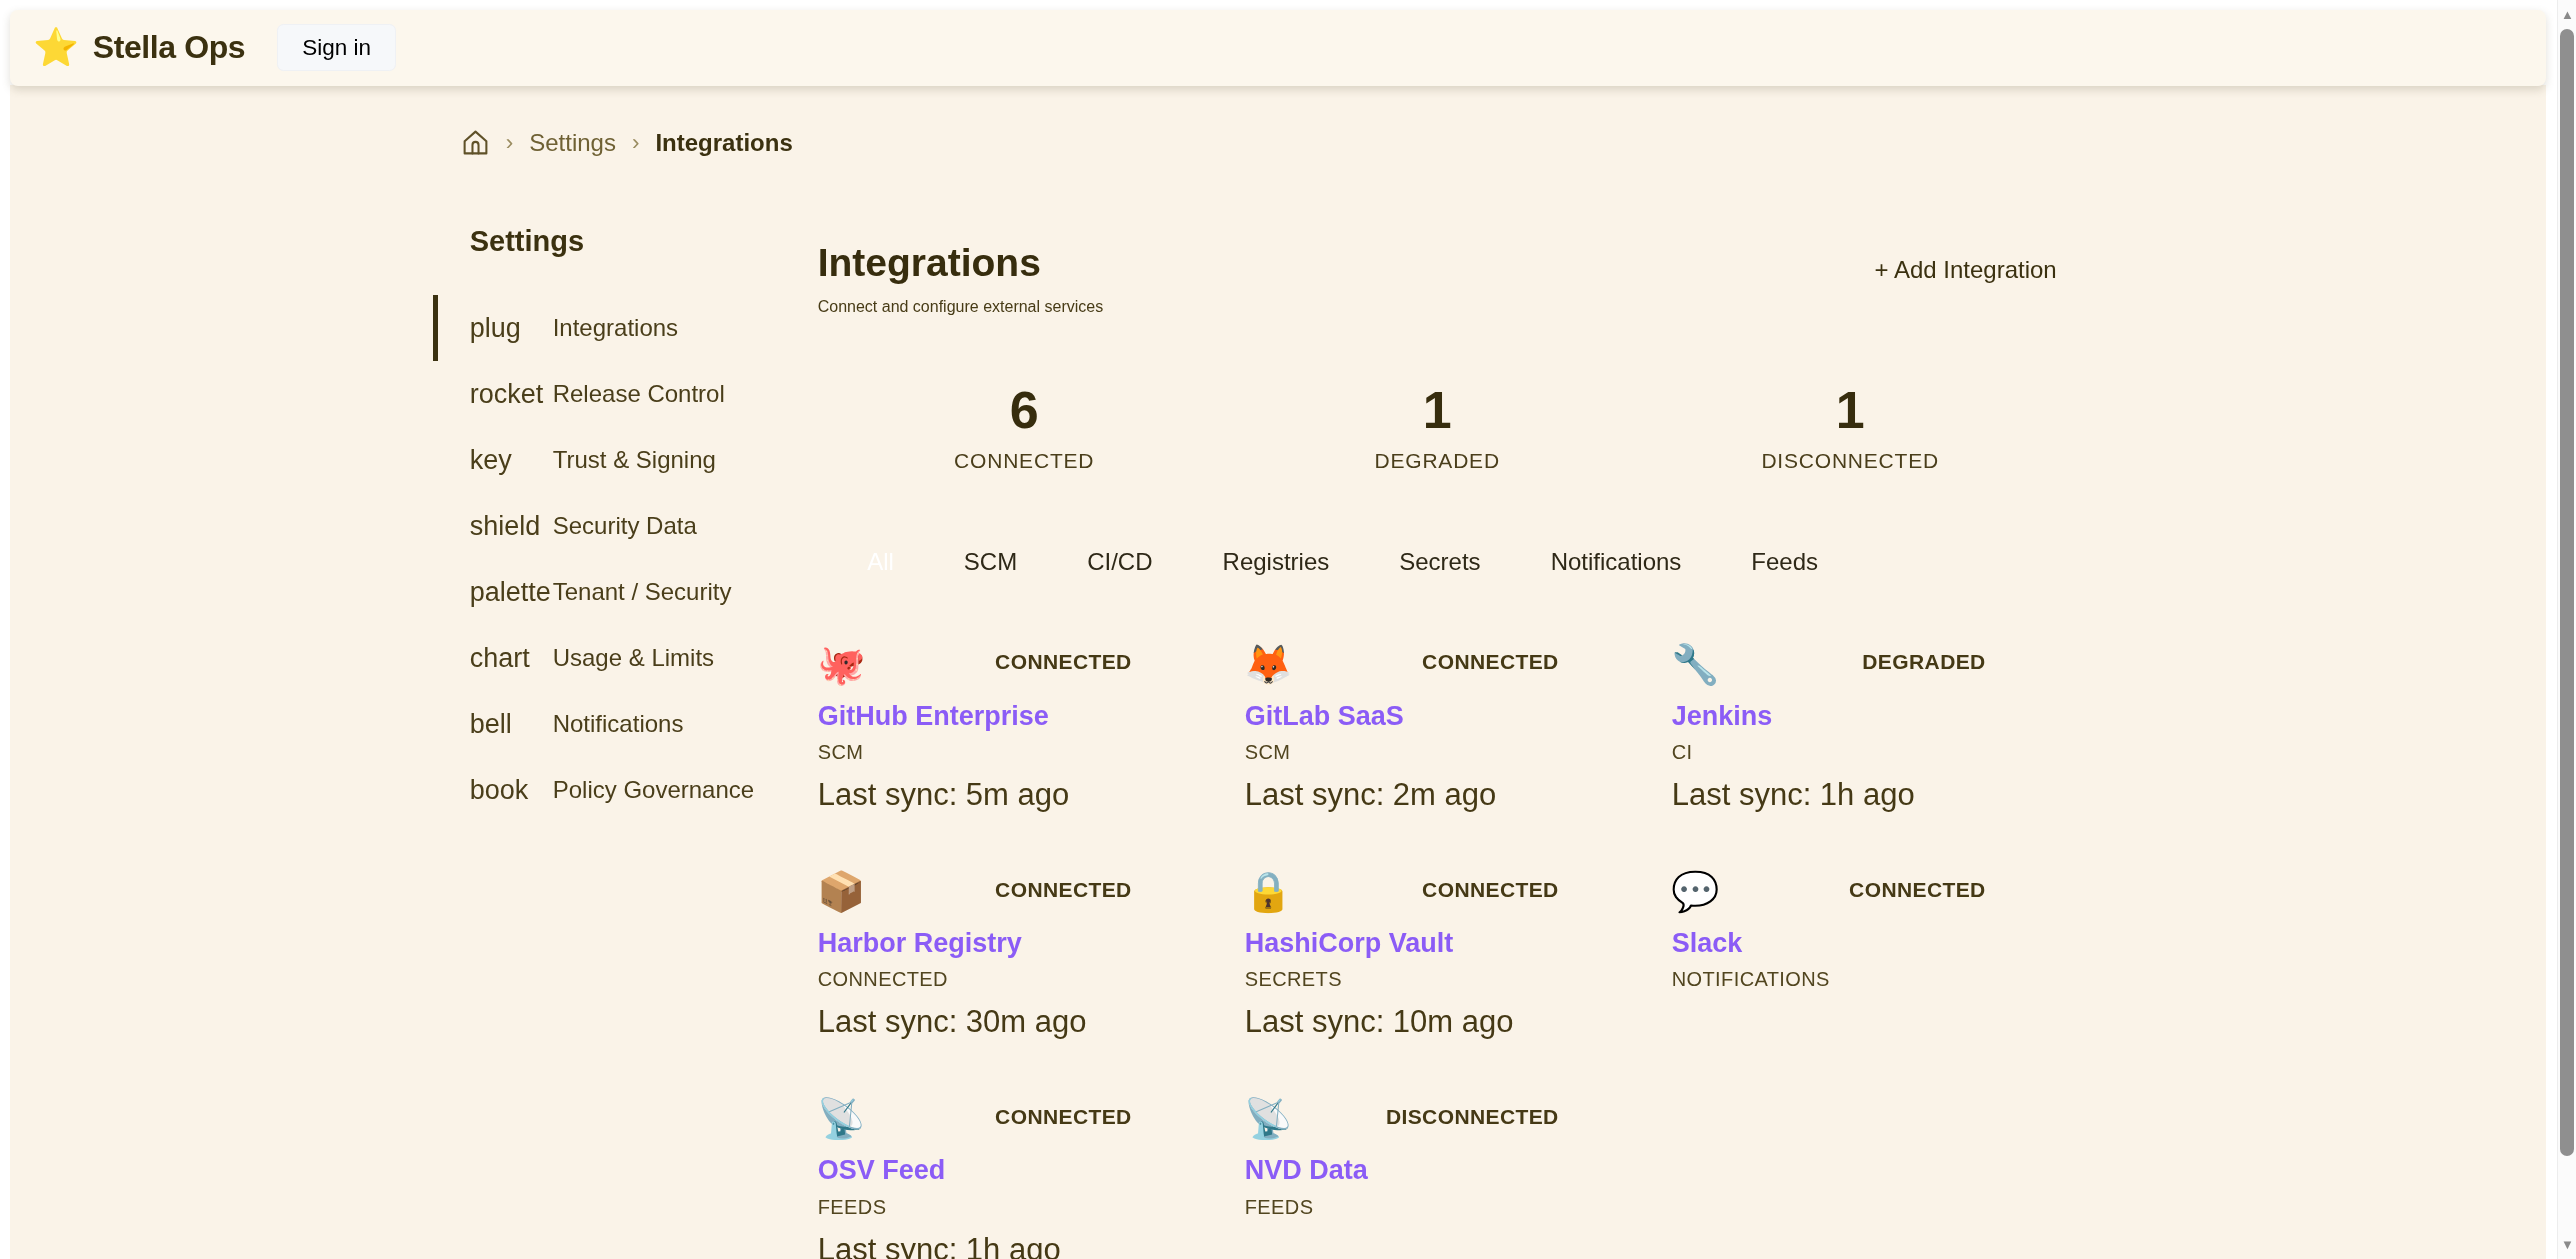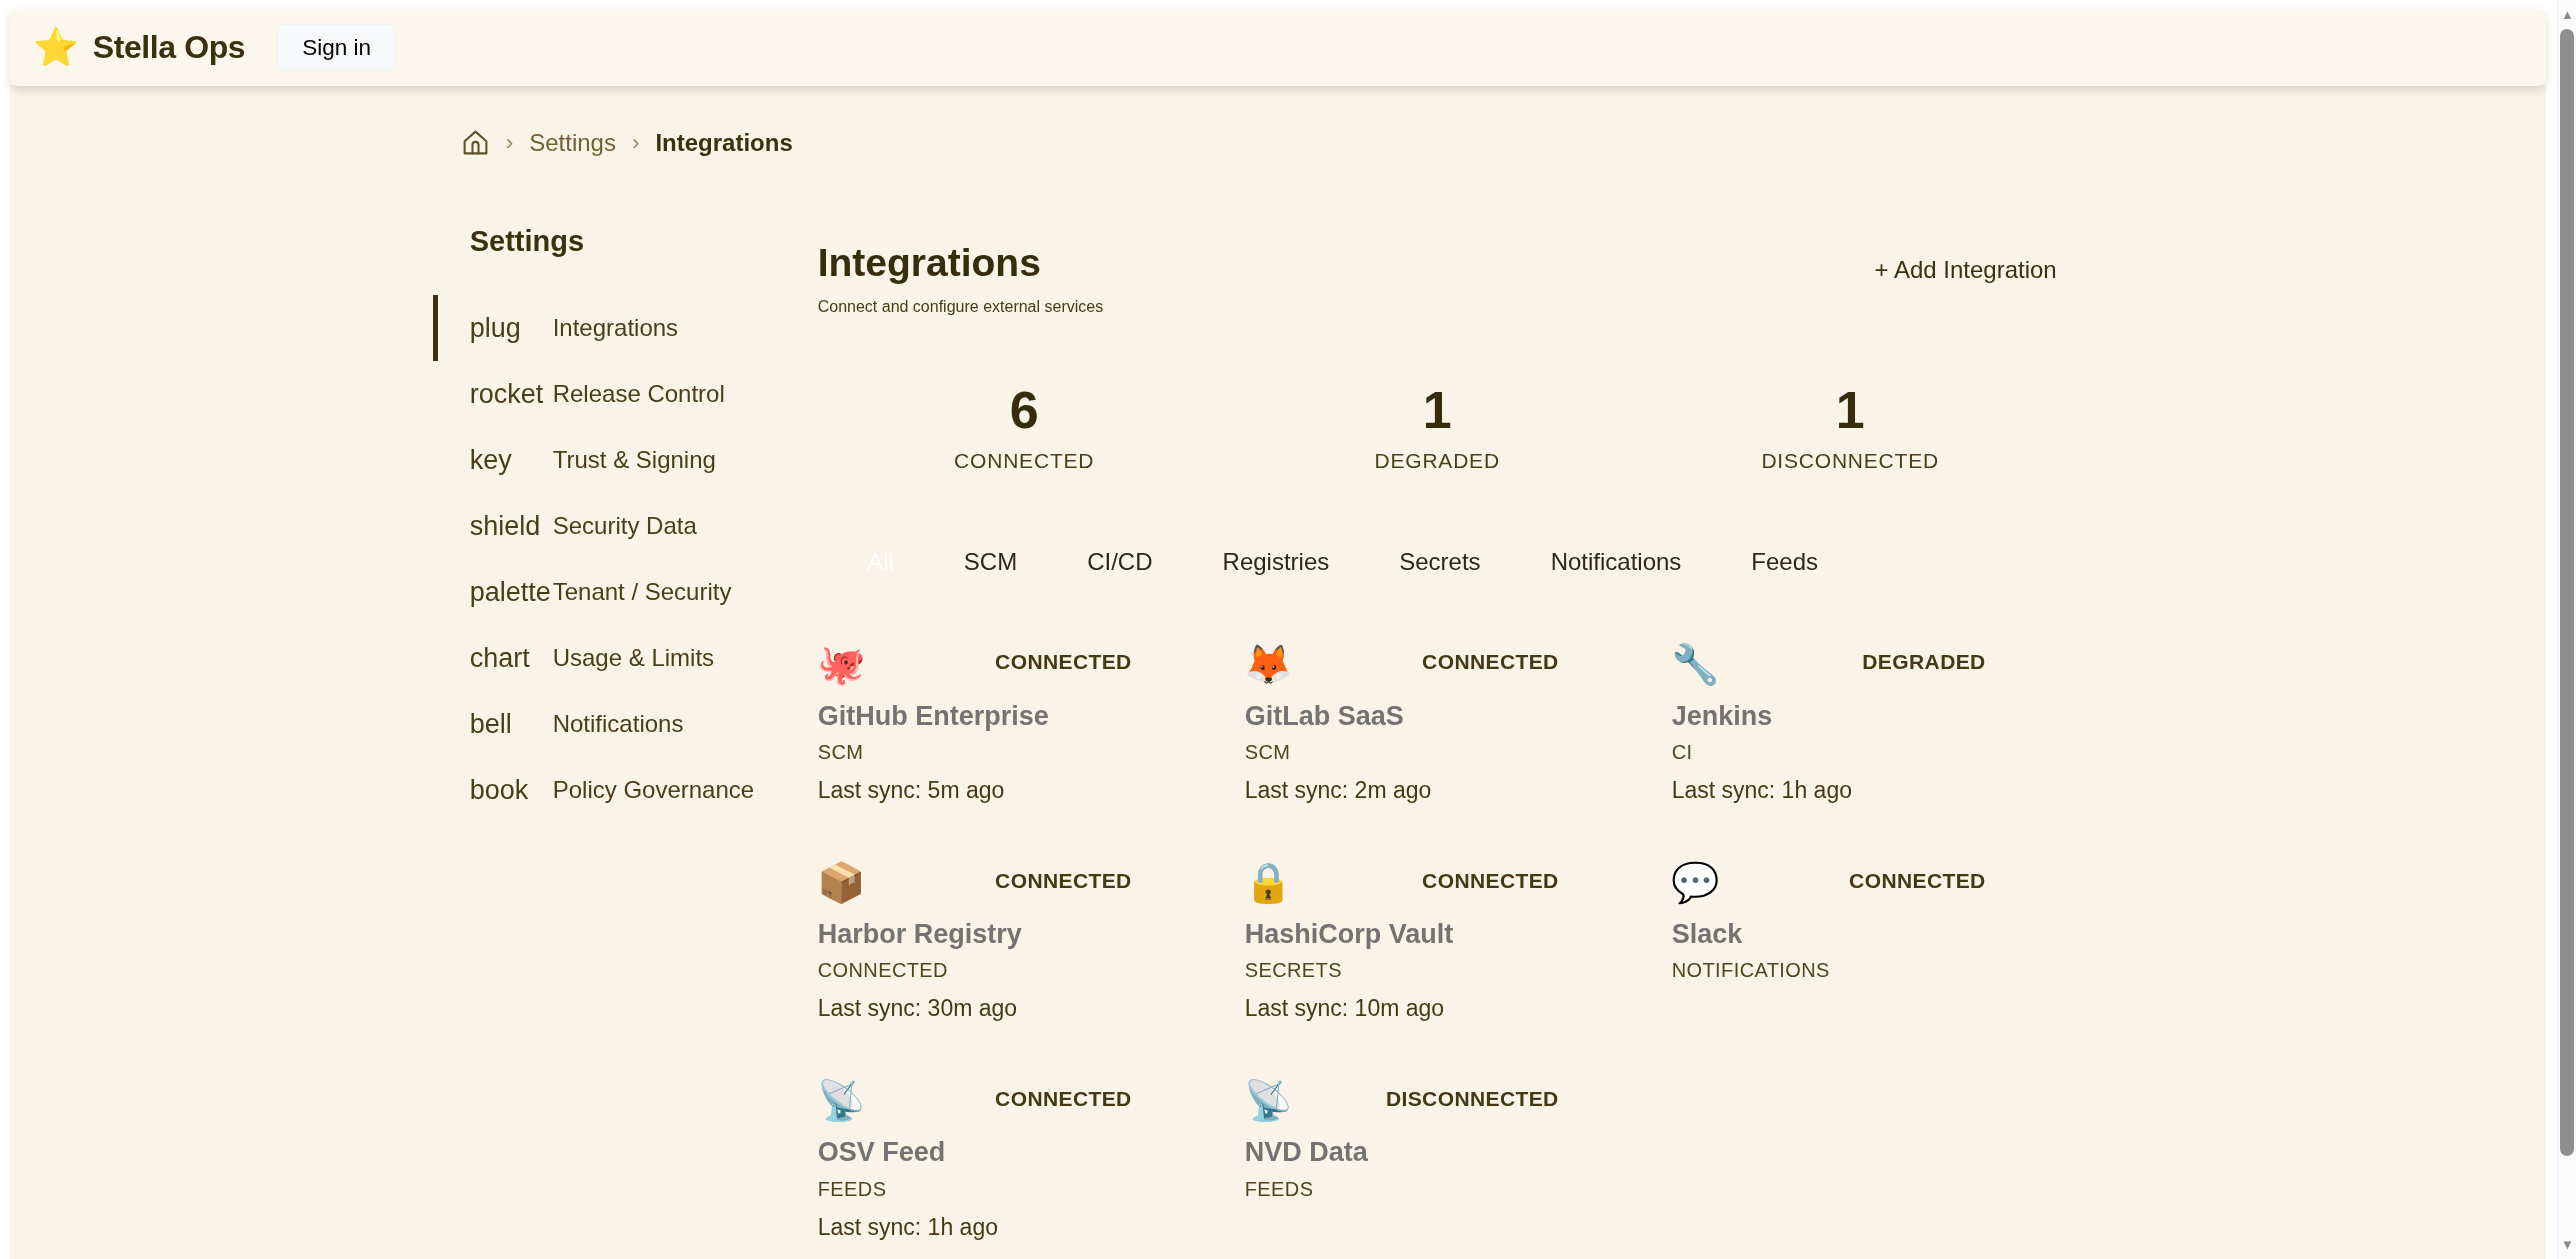--- a/index.html
+++ b/index.html
@@ -90,23 +90,23 @@
   .grid{
     display:grid;grid-template-columns:repeat(3,427px);
     margin-top:63px;row-gap:58px;
   }
   .card{position:relative;padding-right:113px;box-sizing:border-box;cursor:pointer;}
   .card-icon{font-size:39px;line-height:42px;}
   .card-status{
     position:absolute;top:6.4px;right:113px;font-size:21px;font-weight:bold;
     color:#453915;letter-spacing:0.4px;
   }
-  .card-name{margin-top:14.5px;font-size:27px;font-weight:bold;color:#737373;}
+  .card-name{margin-top:14.5px;font-size:27px;font-weight:bold;color:#8b5cf6;}
   .card-cat{margin-top:9.7px;font-size:20px;color:#51451F;letter-spacing:0.4px;}
-  .card-sync{margin-top:13px;font-size:23px;color:#453915;}
+  .card-sync{margin-top:13px;font-size:31px;color:#453915;}
 
   
   .scrollbar{
     position:absolute;right:0;top:0;width:19.3px;height:1259px;
     background:#FBFBFB;border-left:0.8px solid #EDEDED;box-sizing:border-box;z-index:4;
   }
   .sb-arrow{
     position:absolute;left:0;width:19.3px;text-align:center;
     color:#8A8A8A;font-size:13px;line-height:13px;cursor:pointer;
   }

